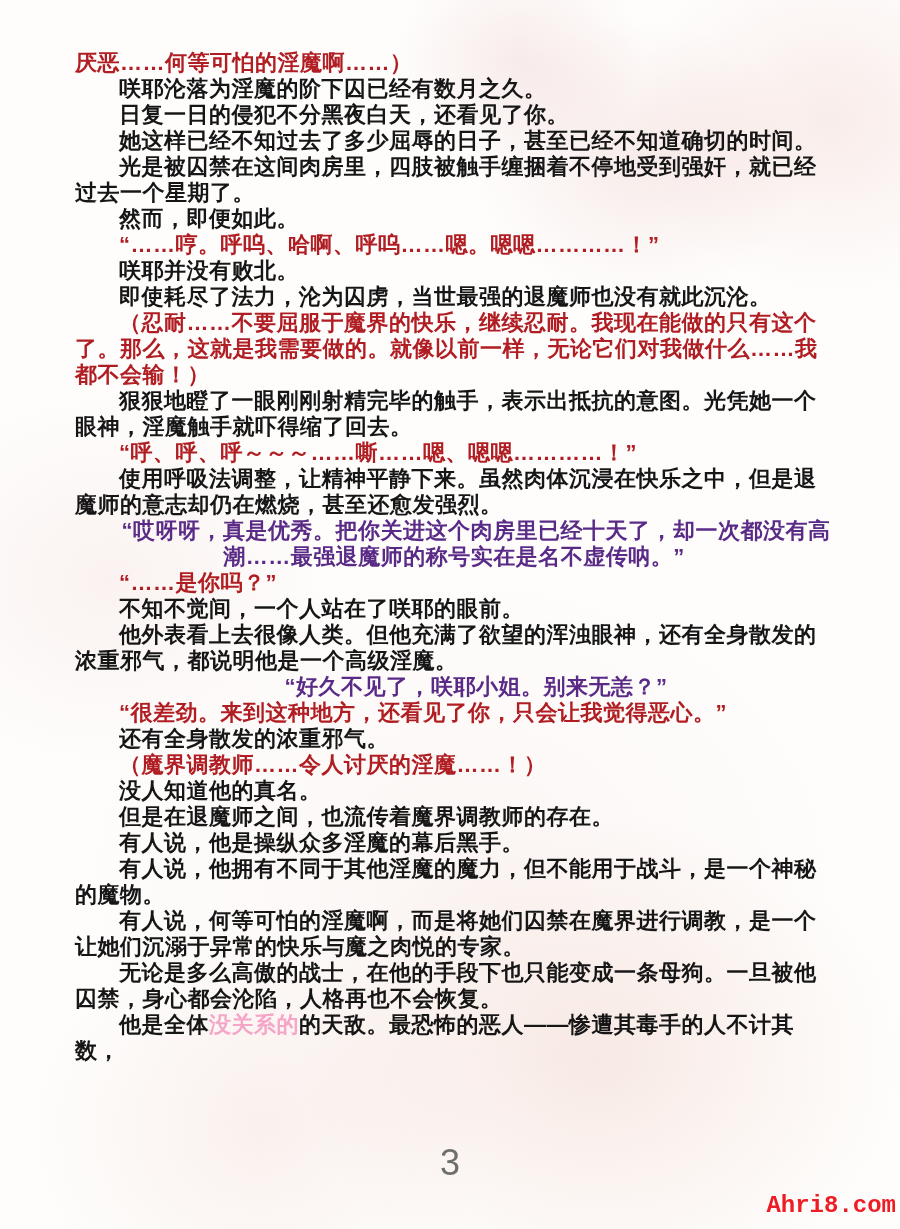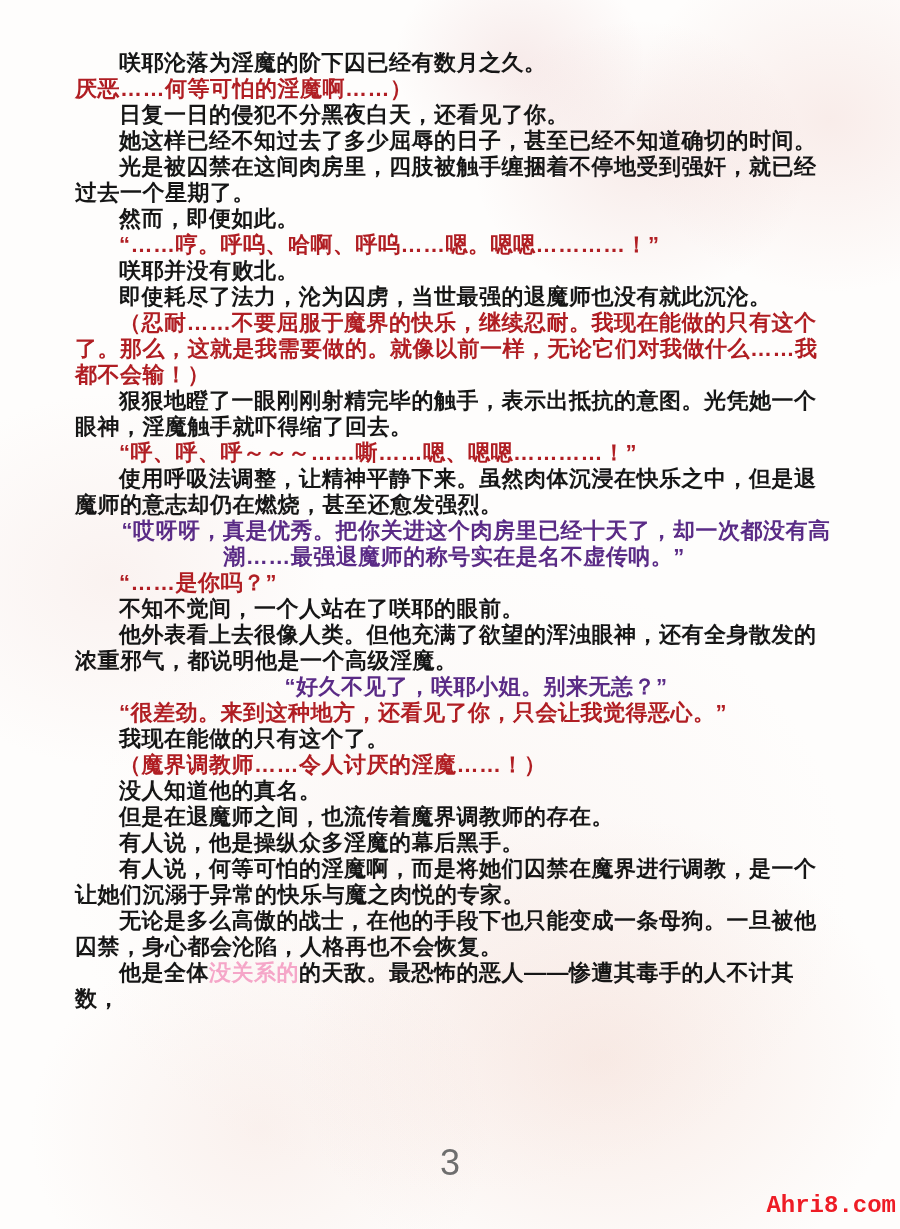--- a/index.html
+++ b/index.html
@@ -51,43 +51,44 @@
     color: #ee1c25;
     margin-left: 44px;
   }
 </style>
 </head>
 <body>
 
 <div class="page">
   <div></div>
   <main class="text">
+      <p class="para red">厌恶……何等可怕的淫魔啊……）</p>
       <p class="para black indent">咲耶沦落为淫魔的阶下囚已经有数月之久。</p>
-      <p class="para red">厌恶……何等可怕的淫魔啊……）</p>
       <p class="para black indent">日复一日的侵犯不分黑夜白天，还看见了你。</p>
       <p class="para black indent">她这样已经不知过去了多少屈辱的日子，甚至已经不知道确切的时间。</p>
       <p class="para black indent">光是被囚禁在这间肉房里，四肢被触手缠捆着不停地受到强奸，就已经过去一个星期了。</p>
       <p class="para black indent">然而，即便如此。</p>
       <p class="para red indent">“……哼。呼呜、哈啊、呼呜……嗯。嗯嗯…………！”</p>
       <p class="para black indent">咲耶并没有败北。</p>
       <p class="para black indent">即使耗尽了法力，沦为囚虏，当世最强的退魔师也没有就此沉沦。</p>
       <p class="para red indent">（忍耐……不要屈服于魔界的快乐，继续忍耐。我现在能做的只有这个了。那么，这就是我需要做的。就像以前一样，无论它们对我做什么……我都不会输！）</p>
       <p class="para black indent">狠狠地瞪了一眼刚刚射精完毕的触手，表示出抵抗的意图。光凭她一个眼神，淫魔触手就吓得缩了回去。</p>
       <p class="para red indent">“呼、呼、呼～～～……嘶……嗯、嗯嗯…………！”</p>
       <p class="para black indent">使用呼吸法调整，让精神平静下来。虽然肉体沉浸在快乐之中，但是退魔师的意志却仍在燃烧，甚至还愈发强烈。</p>
       <p class="para purple indent">“哎呀呀，真是优秀。把你关进这个肉房里已经十天了，却一次都没有高潮……最强退魔师的称号实在是名不虚传呐。”</p>
       <p class="para red indent">“……是你吗？”</p>
       <p class="para black indent">不知不觉间，一个人站在了咲耶的眼前。</p>
       <p class="para black indent">他外表看上去很像人类。但他充满了欲望的浑浊眼神，还有全身散发的浓重邪气，都说明他是一个高级淫魔。</p>
       <p class="para purple indent">“好久不见了，咲耶小姐。别来无恙？”</p>
       <p class="para red indent">“很差劲。来到这种地方，还看见了你，只会让我觉得恶心。”</p>
-      <p class="para black indent">我现在能做的只有这个了。</p>
+      <p class="para black indent">还有全身散发的浓重邪气。</p>
       <p class="para red indent">（魔界调教师……令人讨厌的淫魔……！）</p>
       <p class="para black indent">没人知道他的真名。</p>
       <p class="para black indent">但是在退魔师之间，也流传着魔界调教师的存在。</p>
       <p class="para black indent">有人说，他是操纵众多淫魔的幕后黑手。</p>
+      <p class="para black indent">有人说，他拥有不同于其他淫魔的魔力，但不能用于战斗，是一个神秘的魔物。</p>
       <p class="para black indent">有人说，何等可怕的淫魔啊，而是将她们囚禁在魔界进行调教，是一个让她们沉溺于异常的快乐与魔之肉悦的专家。</p>
       <p class="para black indent">无论是多么高傲的战士，在他的手段下也只能变成一条母狗。一旦被他囚禁，身心都会沦陷，人格再也不会恢复。</p>
       <p class="para black indent"><span class="black">他是全体</span><span class="pink">没关系的</span><span class="black">的天敌。最恐怖的恶人——惨遭其毒手的人不计其数，</span></p>
     </main>
   <div class="page-number">3</div>
   <div class="watermark">Ahri8.com</div>
 </div>
 
 </body></html>

